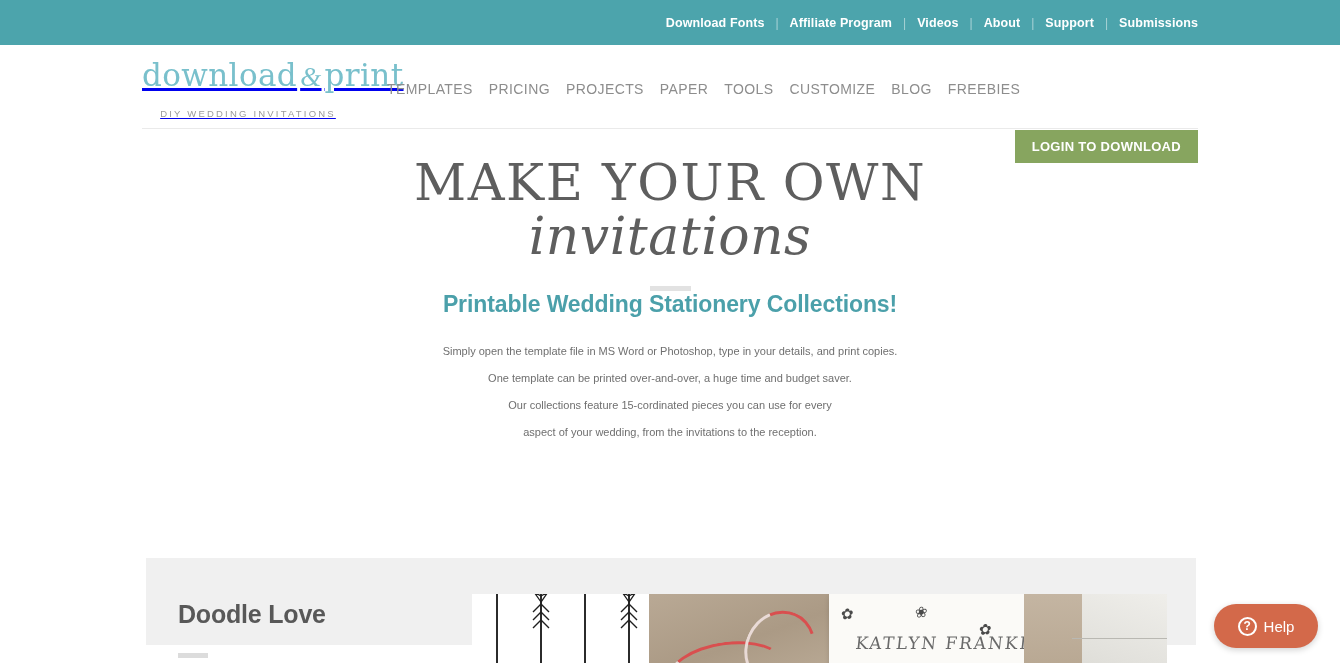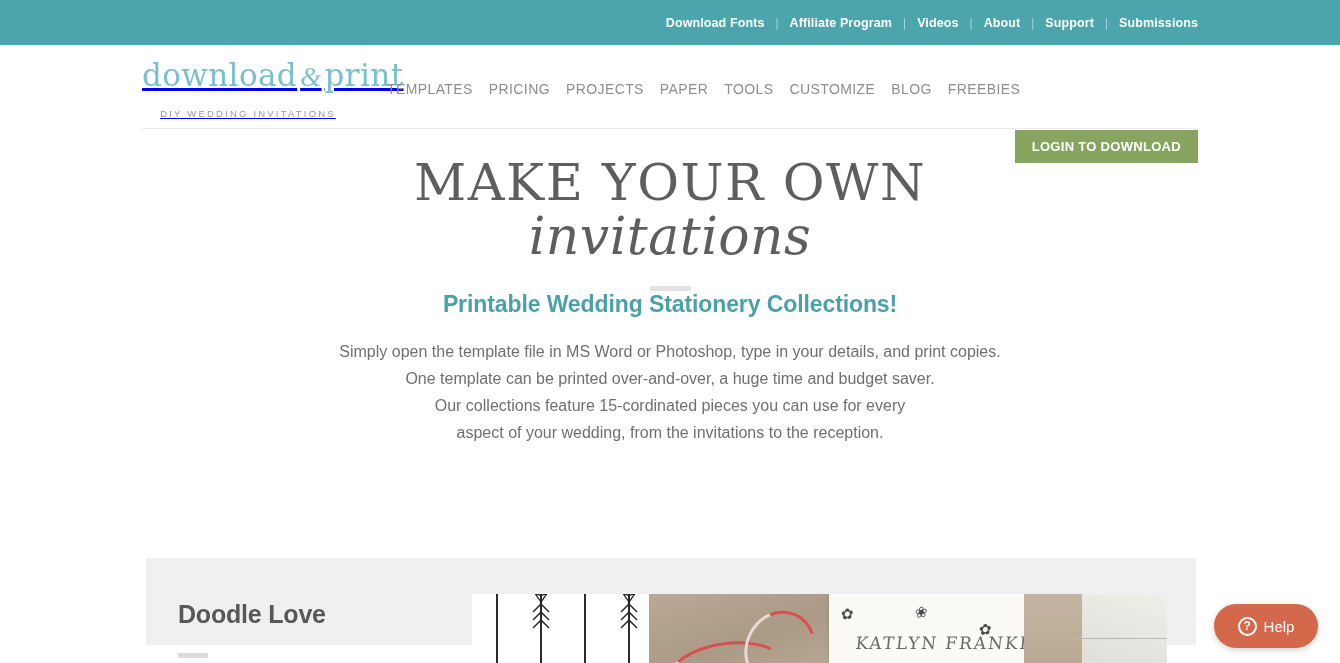--- a/index.html
+++ b/index.html
@@ -133,21 +133,21 @@
     margin: 22px auto 0;
   }
   .hero-sub {
     font-size: 23px;
     font-weight: bold;
     color: #4ba0aa;
     letter-spacing: -.1px;
   }
   .hero-body {
     margin-top: 20px;
-    font-size: 16px;
+    font-size: 11px;
     color: #6f6f6f;
     line-height: 27px;
   }
 
   
   .panel {
     position: absolute;
     left: 146px;
     top: 558px;
     width: 1050px;

